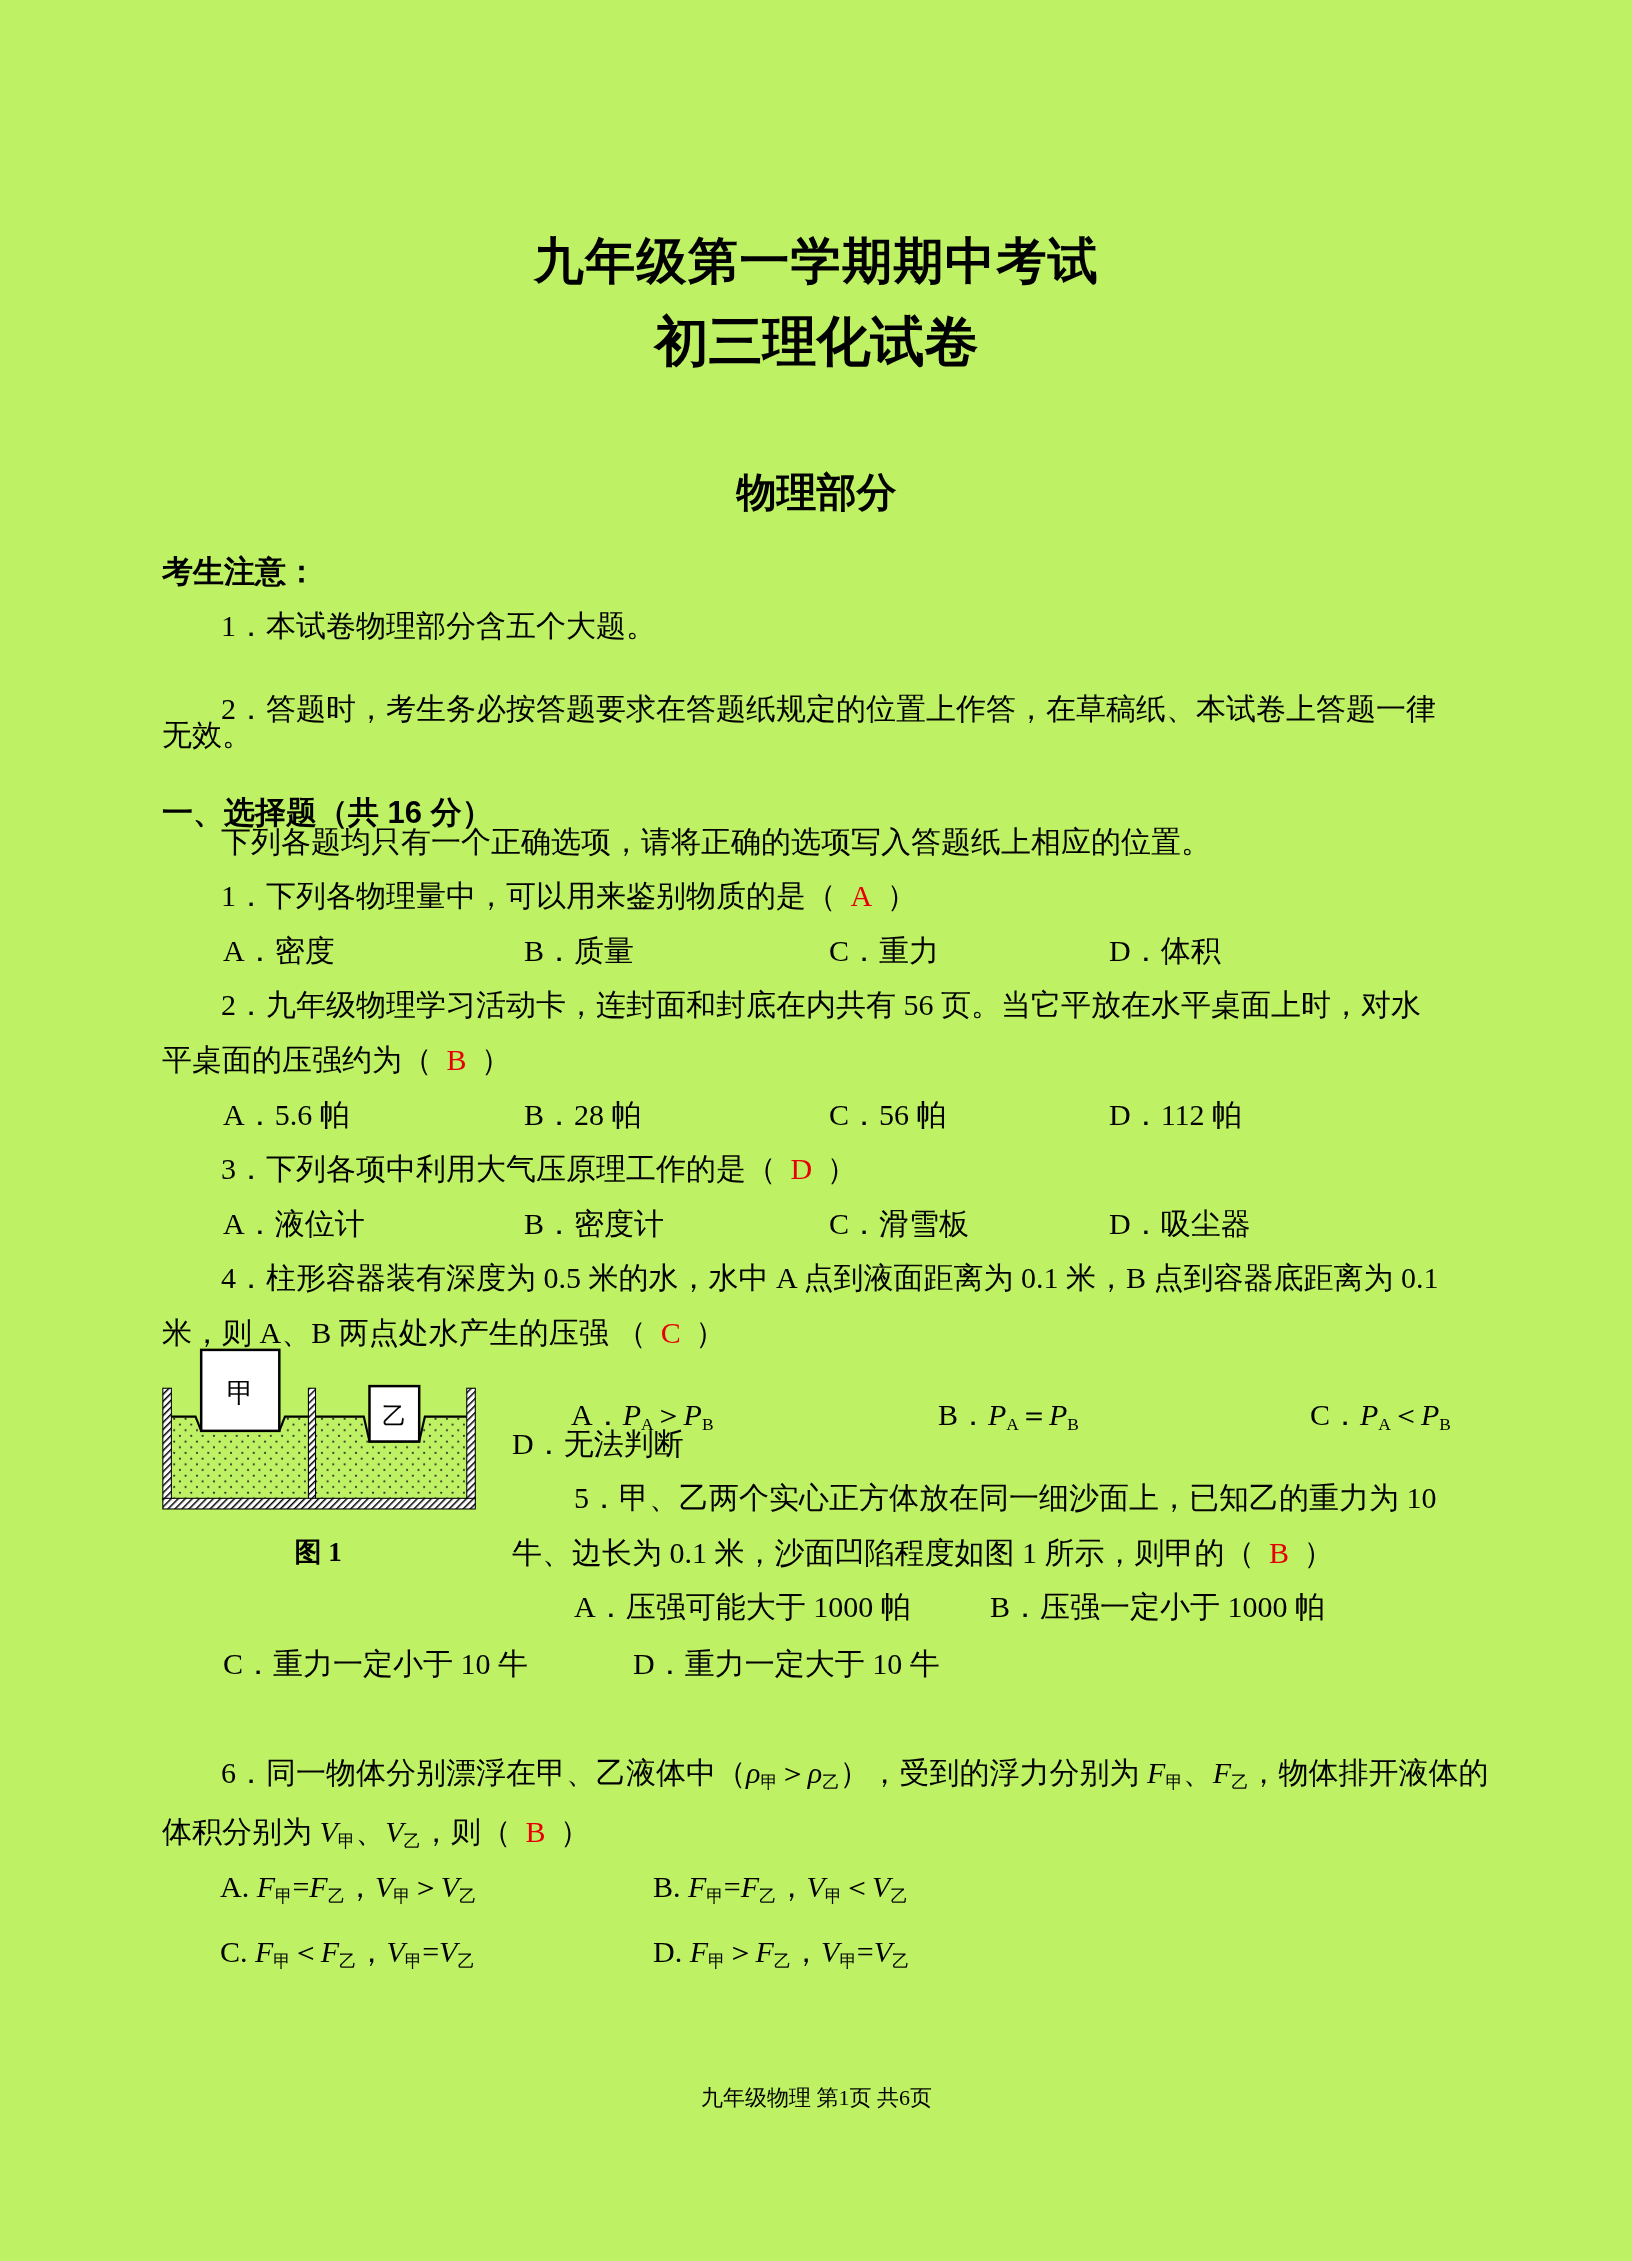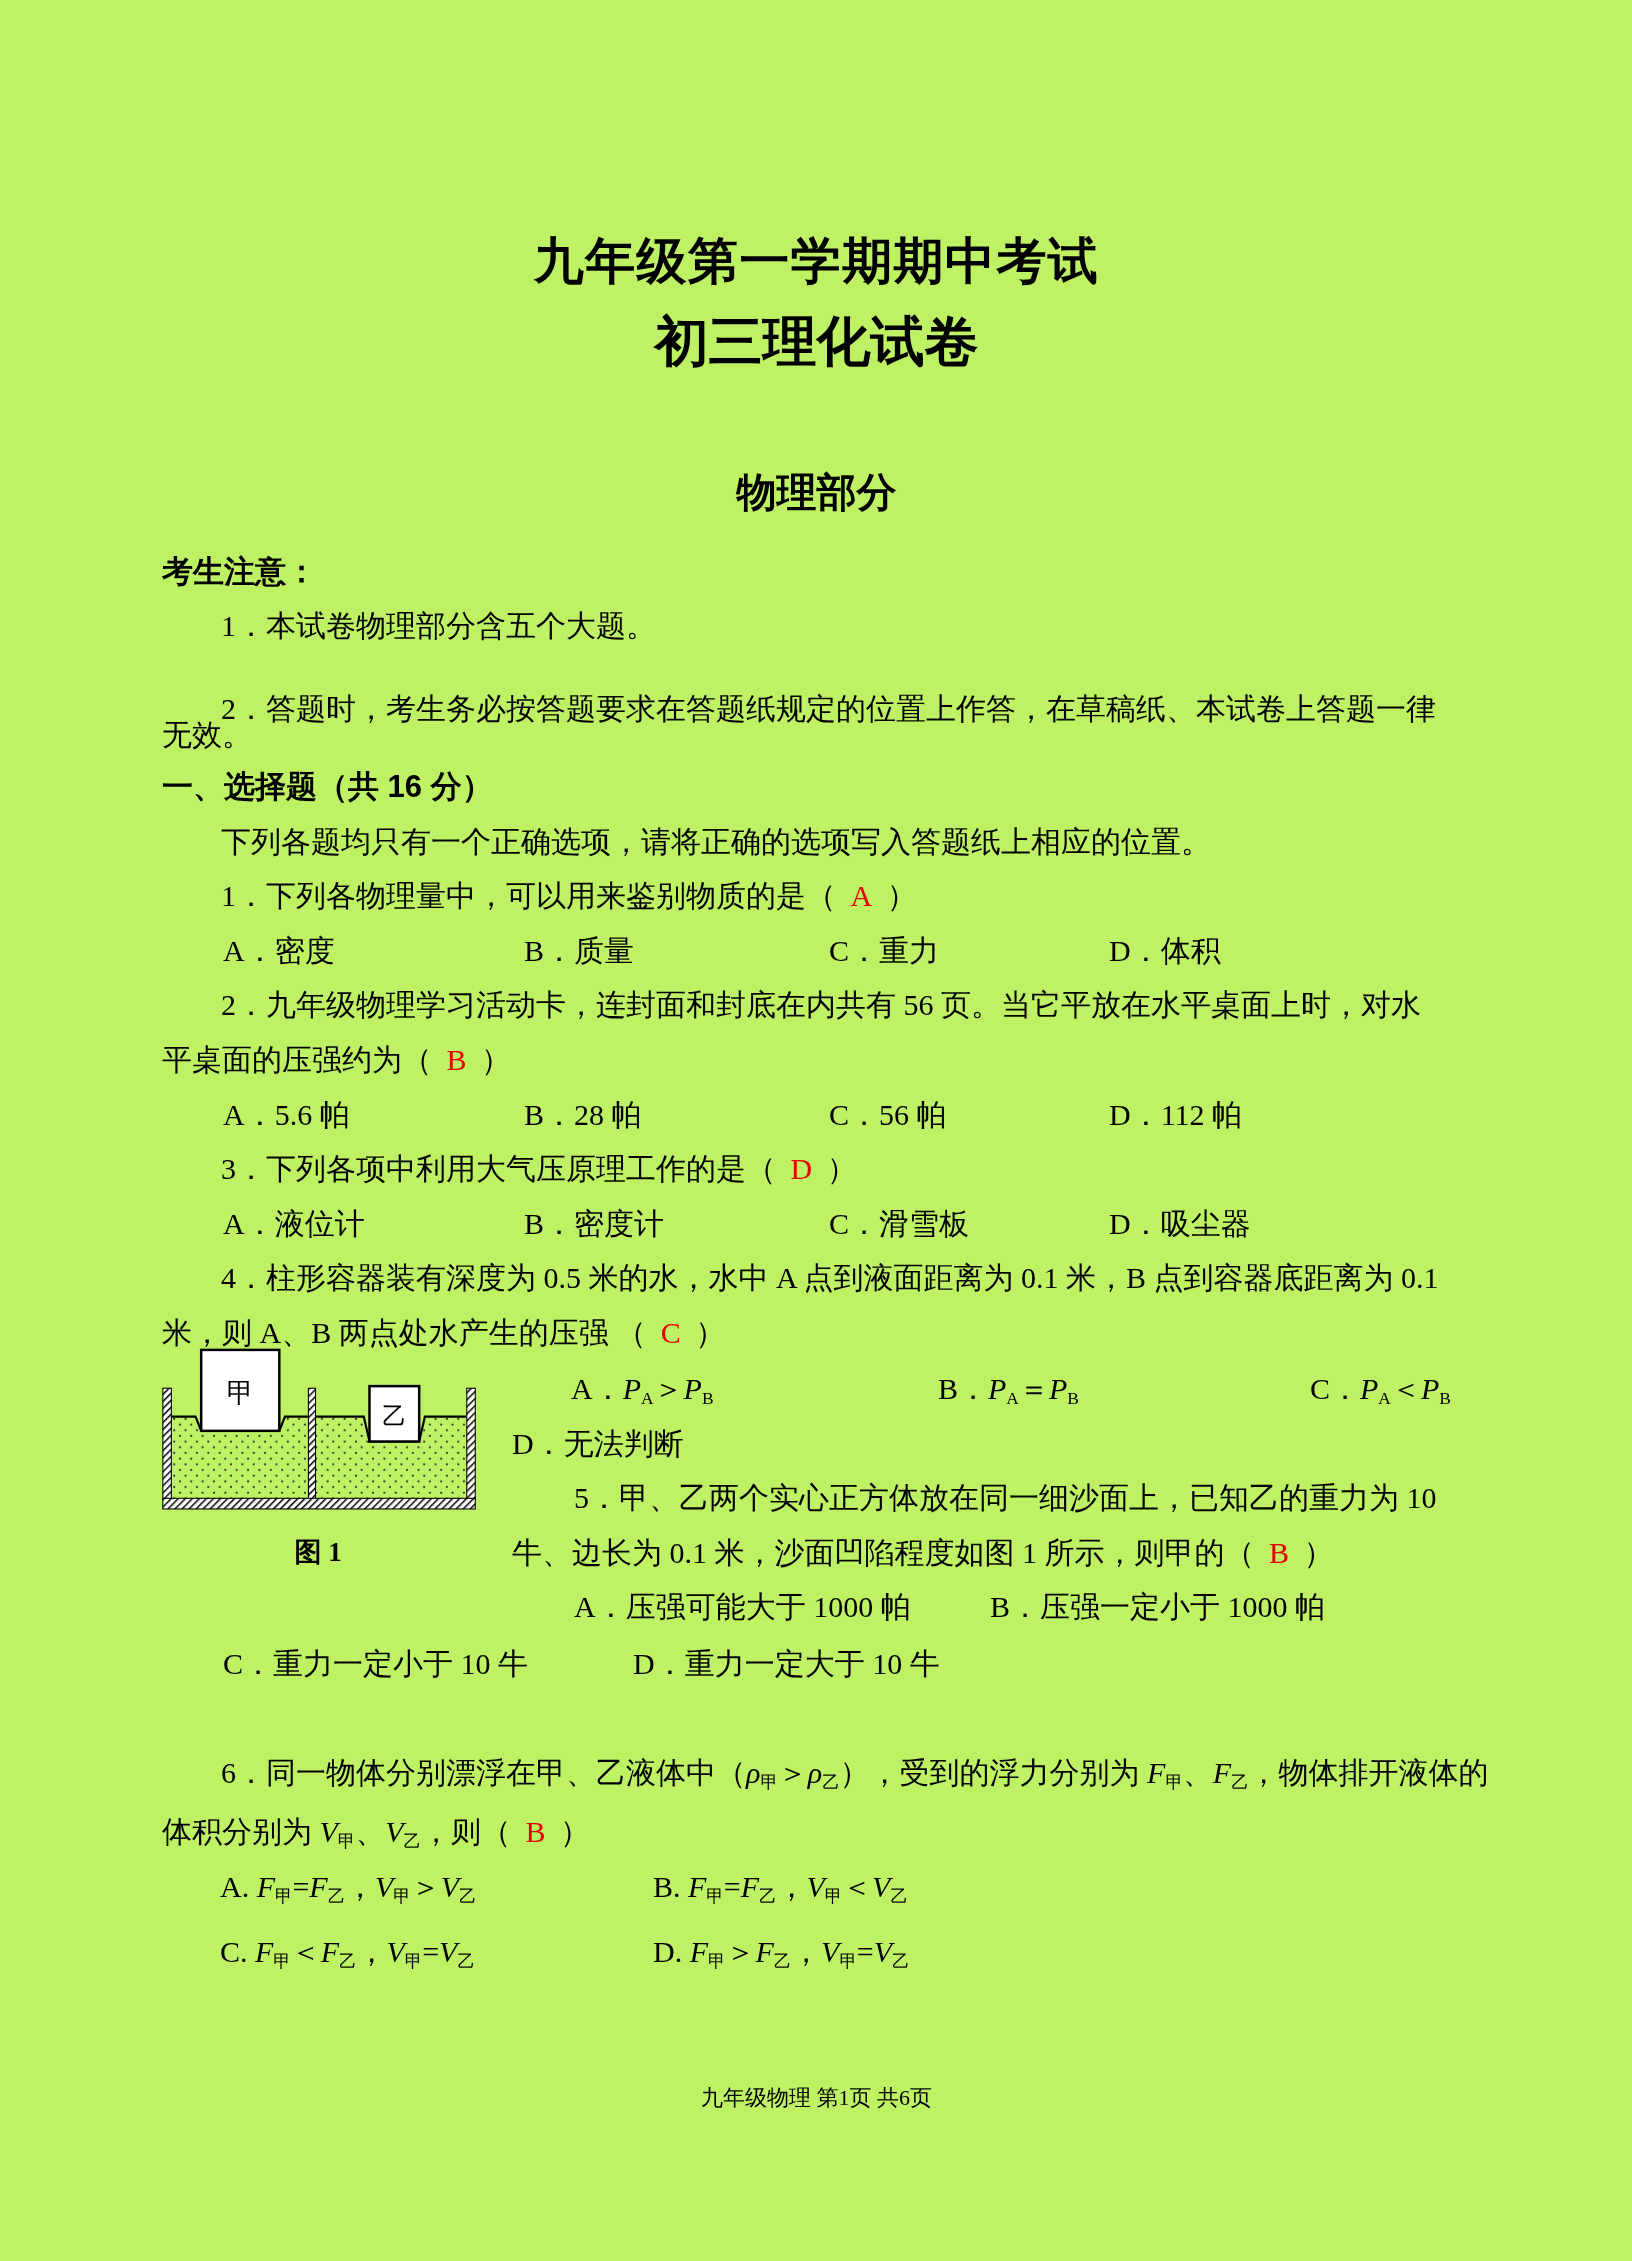--- a/index.html
+++ b/index.html
@@ -46,21 +46,21 @@
     white-space:nowrap;
   }
   .h-bold{
     font-family:"Liberation Sans","DejaVu Sans",sans-serif;
     font-weight:bold;
     font-size:31px;
     line-height:44px;
     white-space:nowrap;
   }
   .opts4{display:grid;grid-template-columns:301px 305px 280px auto;}
-  .optsABC{display:grid;grid-template-columns:367px 372px auto;}
+  .optsABC{display:grid;grid-template-columns:367px 372px auto;margin-top:26px;}
   .opts2a{display:grid;grid-template-columns:416px auto;}
   .opts2b{display:grid;grid-template-columns:410px auto;}
   .opts2c{display:grid;grid-template-columns:433px auto;}
   .ans{
     color:var(--ans-color,#e60000);
     margin:0 7px;
   }
   sub{
     font-size:0.58em;
     line-height:0;
@@ -86,21 +86,21 @@
 
   <div class="abs title1">九年级第一学期期中考试</div>
   <div class="abs title2">初三理化试卷</div>
   <div class="abs section-title">物理部分</div>
 
   <div class="abs h-bold" style="left:162px;top:550px;">考生注意：</div>
   <div class="abs line" style="left:221px;top:604px;">1．本试卷物理部分含五个大题。</div>
   <div class="abs line" style="left:221px;top:659px;margin-top:28px;">2．答题时，考生务必按答题要求在答题纸规定的位置上作答，在草稿纸、本试卷上答题一律</div>
   <div class="abs line" style="left:162px;top:713px;">无效。</div>
 
-  <div class="abs h-bold" style="left:162px;top:765px;">一、选择题（共 16 分）</div>
+  <div class="abs h-bold" style="left:162px;top:791px;">一、选择题（共 16 分）</div>
   <div class="abs line" style="left:221px;top:820px;">下列各题均只有一个正确选项，请将正确的选项写入答题纸上相应的位置。</div>
 
   <div class="abs line" style="left:221px;top:874px;">1．下列各物理量中，可以用来鉴别物质的是（ <span class="ans">A</span> ）</div>
   <div class="abs line opts4" style="left:223px;top:929px;width:1248px;">
     <span>A．密度</span>
     <span>B．质量</span>
     <span>C．重力</span>
     <span>D．体积</span>
   </div>
 

